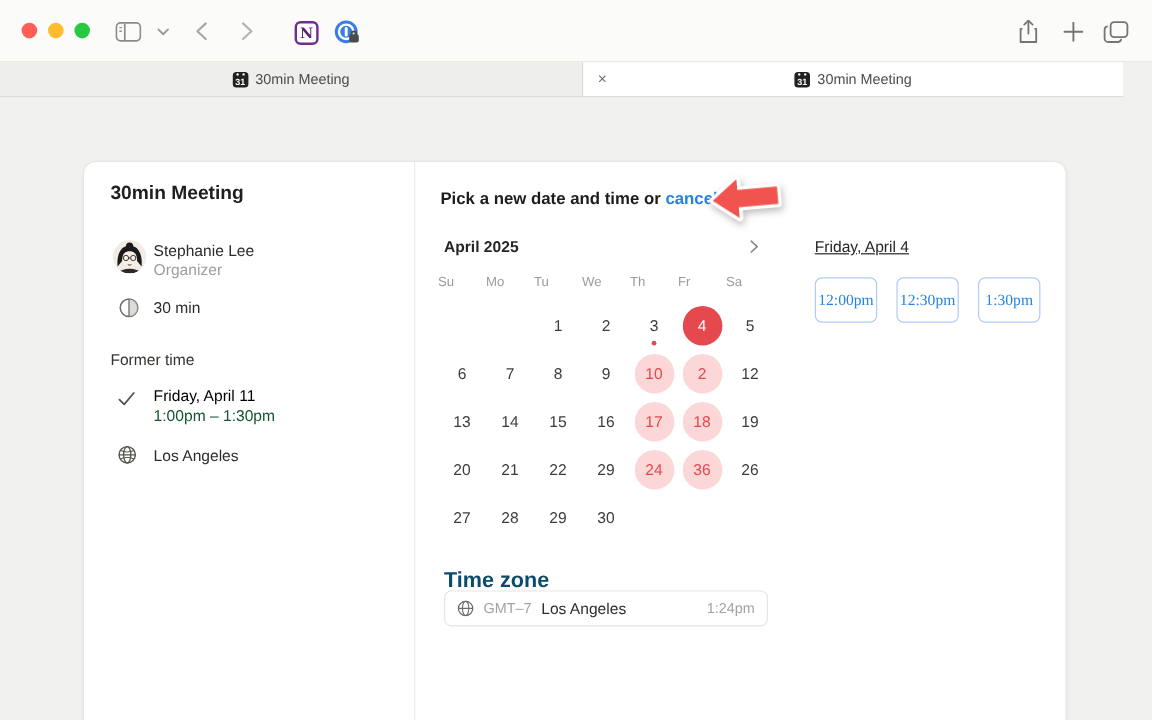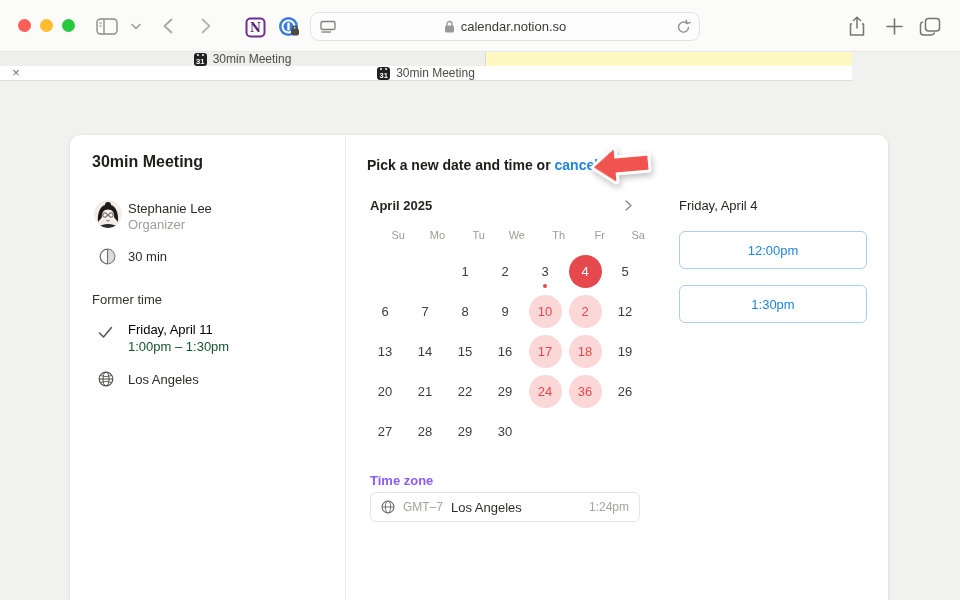--- a/index.html
+++ b/index.html
@@ -13,21 +13,21 @@
   .t-yellow { left:40px; background:#febc2e; }
   .t-green { left:62px; background:#28c840; }
   .tool-ic { position:absolute; top:14px; display:flex; align-items:center; justify-content:center; width:24px; height:24px; }
   .urlbar { position:absolute; left:310px; top:12px; width:390px; height:29px; background:#fdfdfd; border:1px solid #e2e2e0; border-radius:9px; display:flex; align-items:center; }
   .url-center { position:absolute; left:0; right:0; top:0; bottom:0; display:flex; align-items:center; justify-content:center; gap:6px; }
   .url-text { font-size:13px; color:#3a3a38; }
   .reader-ic { position:absolute; left:9px; top:7px; }
   .reload-ic { position:absolute; right:8px; top:6px; }
 
   
-  .tabbar { position:absolute; left:0; top:52px; width:852px; height:29px; background:#fef9c3; border-bottom:1px solid #dcdcda; display:flex;flex-direction:column; }
+  .tabbar { position:absolute; left:0; top:52px; width:936px; height:29px; background:#fef9c3; border-bottom:1px solid #dcdcda; display:flex; }
   .tab { height:100%; display:flex; align-items:center; justify-content:center; gap:6px; position:relative; }
   .tab-inactive { width:486px; background:#eeeeec; border-right:1px solid #d9d9d7; }
   .tab-active { flex:1; background:#ffffff; }
   .tab-title { font-size:12px; color:#4c4c4a; }
   .tab-close { position:absolute; left:8px; top:50%; transform:translateY(-50%); font-size:13px; color:#6f6f6d; width:16px; height:16px; line-height:15px; text-align:center; border-radius:3px; }
   .favicon { position:relative; width:13px; height:13px; background:#212121; border-radius:3px; display:flex; align-items:flex-end; justify-content:center; }
   .favicon::before { content:''; position:absolute; top:1.5px; left:3px; width:2px; height:2px; background:#fff; border-radius:50%; box-shadow:5px 0 0 #fff; }
   .fav-num { color:#fff; font-size:7.5px; font-weight:bold; line-height:9px; }
 
   
@@ -51,38 +51,38 @@
 
   
   .pick-heading { position:absolute; left:297px; top:22px; font-size:14px; font-weight:bold; color:#1d1d1b; }
   .cancel-link { color:#2383e2; text-decoration:none; cursor:pointer; }
   .cursor-arrow { position:absolute; left:520px; top:10px; transform:rotate(-5deg); filter:drop-shadow(1px 3px 3px rgba(0,0,0,.25)); }
 
   
   .month-label { position:absolute; left:300px; top:63px; font-size:13px; font-weight:600; color:#262624; }
   .month-next { position:absolute; left:550px; top:62px; width:16px; height:16px; display:flex; align-items:center; justify-content:center; }
   .wd-row { position:absolute; left:295px; top:94px; display:grid; grid-template-columns:repeat(7,40px); }
-  .wd { width:40px; text-align:right; font-size:11px; color:#9b9b98; }
+  .wd { width:40px; text-align:left; font-size:11px; color:#9b9b98; }
   .day-grid { position:absolute; left:295px; top:116px; display:grid; grid-template-columns:repeat(7,40px); grid-auto-rows:40px; }
   .day { display:flex; align-items:center; justify-content:center; position:relative; font-size:13px; color:#3c3c3a; cursor:pointer; }
   .bubble { width:33px; height:33px; border-radius:50%; display:flex; align-items:center; justify-content:center; }
   .day.avail .bubble { background:#fbd7d7; color:#e5484d; }
   .day.selected .bubble { background:#e5484d; color:#ffffff; }
   .day.today::after { content:''; position:absolute; left:50%; bottom:3px; transform:translateX(-50%); width:4px; height:4px; border-radius:50%; background:#e5484d; }
 
   
-  .tz-label { position:absolute; left:300px; top:338px; font-size:13px; font-weight:600; color:#8b5cf6; }
+  .tz-label { position:absolute; left:300px; top:338px; font-size:18px; font-weight:600; color:#0c4a6e; }
   .tz-box { position:absolute; left:300px; top:357px; width:270px; height:30px; border:1px solid #e5e5e3; border-radius:6px; background:#fff; display:flex; align-items:center; padding:0 10px; gap:8px; cursor:pointer; }
   .tz-gmt { font-size:12px; color:#a3a39f; }
   .tz-city { font-size:13px; color:#2e2e2c; }
   .tz-time { margin-left:auto; font-size:12px; color:#a3a39f; }
 
   
-  .slot-date { position:absolute; left:609px; top:63px; font-size:13px; color:#262624; }
-  .slot-list { position:absolute; left:609px; top:96px; width:188px; display:flex; flex-direction:column; gap:16px; }
+  .slot-date { position:absolute; left:609px; top:63px; font-size:13px; color:#262624;text-decoration:underline; }
+  .slot-list { position:absolute; left:609px; top:96px; width:188px; display:flex; gap:16px;font-family:Liberation Serif, serif; }
   .slot { width:188px; height:38px; background:#fff; border:1px solid #aecdf6; border-radius:6px; color:#2383e2; font-size:13px; font-weight:500; display:flex; align-items:center; justify-content:center; cursor:pointer; font-family:inherit; }
 
   svg { display:block; }
 </style>
 </head>
 <body>
 
 <div class="toolbar">
   <span class="traffic t-red"></span>
   <span class="traffic t-yellow"></span>
@@ -121,43 +121,20 @@
   <span class="tool-ic" style="left:277px; top:15px;">
     <svg width="22" height="22" viewBox="0 0 22 22">
         <circle cx="10.5" cy="10.5" r="9.5" fill="#3a7de0"></circle>
         <circle cx="10.5" cy="10.5" r="6" fill="none" stroke="#ffffff" stroke-width="2"></circle>
         <rect x="9.3" y="6.5" width="2.4" height="8" rx="1.2" fill="#ffffff"></rect>
         <rect x="13" y="12.5" width="8" height="7" rx="2" fill="#4a4a48"></rect>
         <path d="M15 13.5 v-1.2 a2 2 0 0 1 4 0 v1.2" fill="none" stroke="#4a4a48" stroke-width="1.6"></path>
       </svg>
   </span>
 
-  <div class="urlbar">
-    <span class="reader-ic">
-      <svg width="16" height="15" viewBox="0 0 16 15">
-          <rect x="1" y="1.5" width="14" height="8" rx="1.5" fill="none" stroke="#7e7e7c" stroke-width="1.3"></rect>
-          <line x1="1.5" y1="12" x2="11" y2="12" stroke="#7e7e7c" stroke-width="1.3"></line>
-        </svg>
-    </span>
-    <span class="url-center">
-      <span>
-        <svg width="11" height="13" viewBox="0 0 11 13">
-            <rect x="1" y="5.5" width="9" height="7" rx="1.5" fill="#9a9a98"></rect>
-            <path d="M3 6 v-2 a2.5 2.5 0 0 1 5 0 v2" fill="none" stroke="#9a9a98" stroke-width="1.4"></path>
-          </svg>
-      </span>
-      <span class="url-text">calendar.notion.so</span>
-    </span>
-    <span class="reload-ic">
-      <svg width="15" height="16" viewBox="0 0 15 16">
-          <path d="M12.5 8.5 a5 5 0 1 1 -1.6 -4.1" fill="none" stroke="#8e8e8c" stroke-width="1.4" stroke-linecap="round"></path>
-          <polyline points="10.2,1.2 11.2,4.6 14.2,3.4" fill="none" stroke="#8e8e8c" stroke-width="1.4" stroke-linecap="round" stroke-linejoin="round"></polyline>
-        </svg>
-    </span>
-  </div>
 
   <span class="tool-ic" style="left:845px; top:15px;">
     <svg width="18" height="22" viewBox="0 0 18 22">
         <path d="M4 8 h-1.5 v11 h13 v-11 H14" fill="none" stroke="#757573" stroke-width="1.5" stroke-linejoin="round"></path>
         <line x1="9" y1="1.5" x2="9" y2="12" stroke="#757573" stroke-width="1.5" stroke-linecap="round"></line>
         <polyline points="5.5,4.5 9,1.2 12.5,4.5" fill="none" stroke="#757573" stroke-width="1.5" stroke-linecap="round" stroke-linejoin="round"></polyline>
       </svg>
   </span>
   <span class="tool-ic" style="left:882px; top:14px;">
     <svg width="17" height="17" viewBox="0 0 17 17">
@@ -381,17 +358,18 @@
           </svg>
       </span>
       <span class="tz-gmt">GMT–7</span>
       <span class="tz-city">Los Angeles</span>
       <span class="tz-time">1:24pm</span>
     </div>
 
     <div class="slot-date">Friday, April 4</div>
     <div class="slot-list" id="slot-list">
         <button class="slot">12:00pm</button>
+        <button class="slot">12:30pm</button>
         <button class="slot">1:30pm</button>
       </div>
 
   </div>
 </div>
 
 </body></html>

